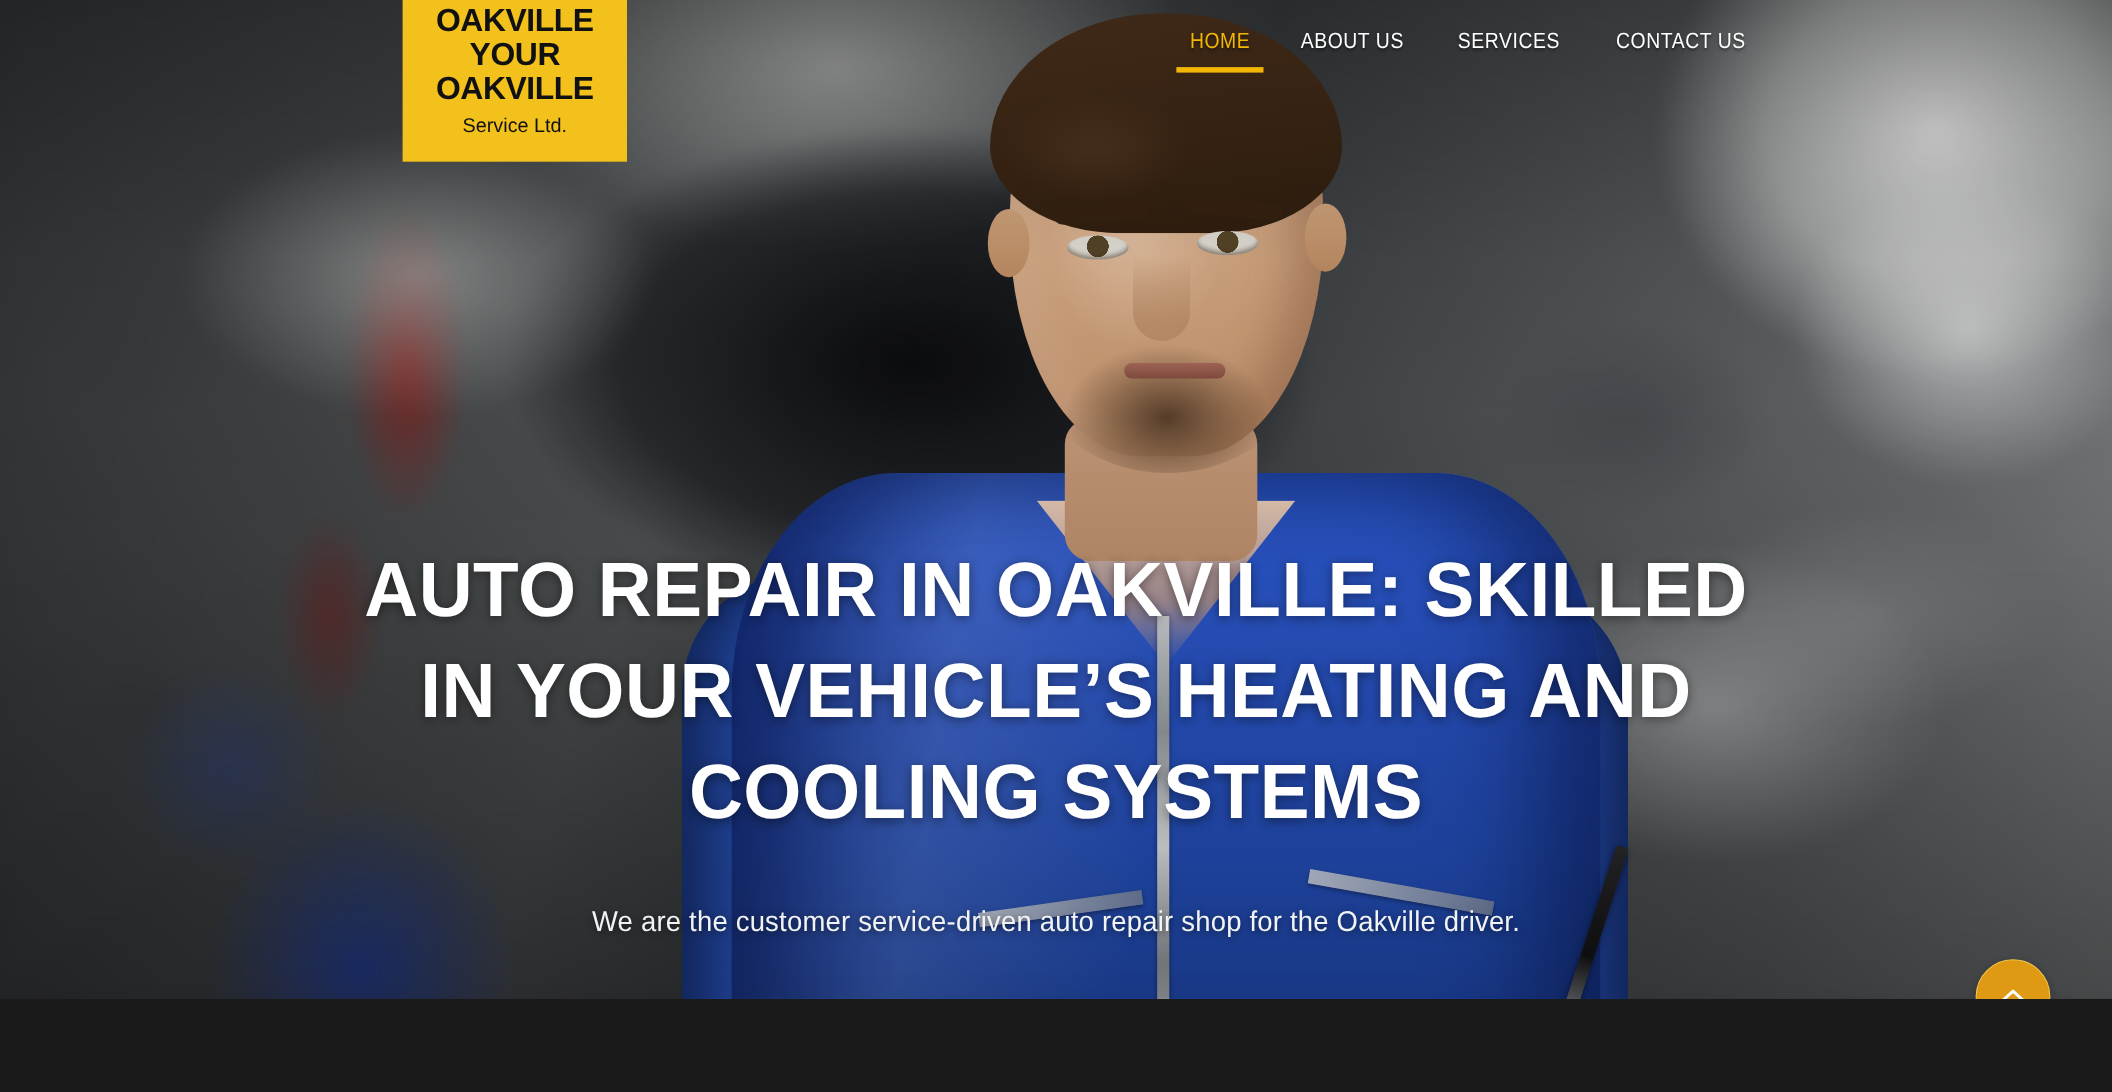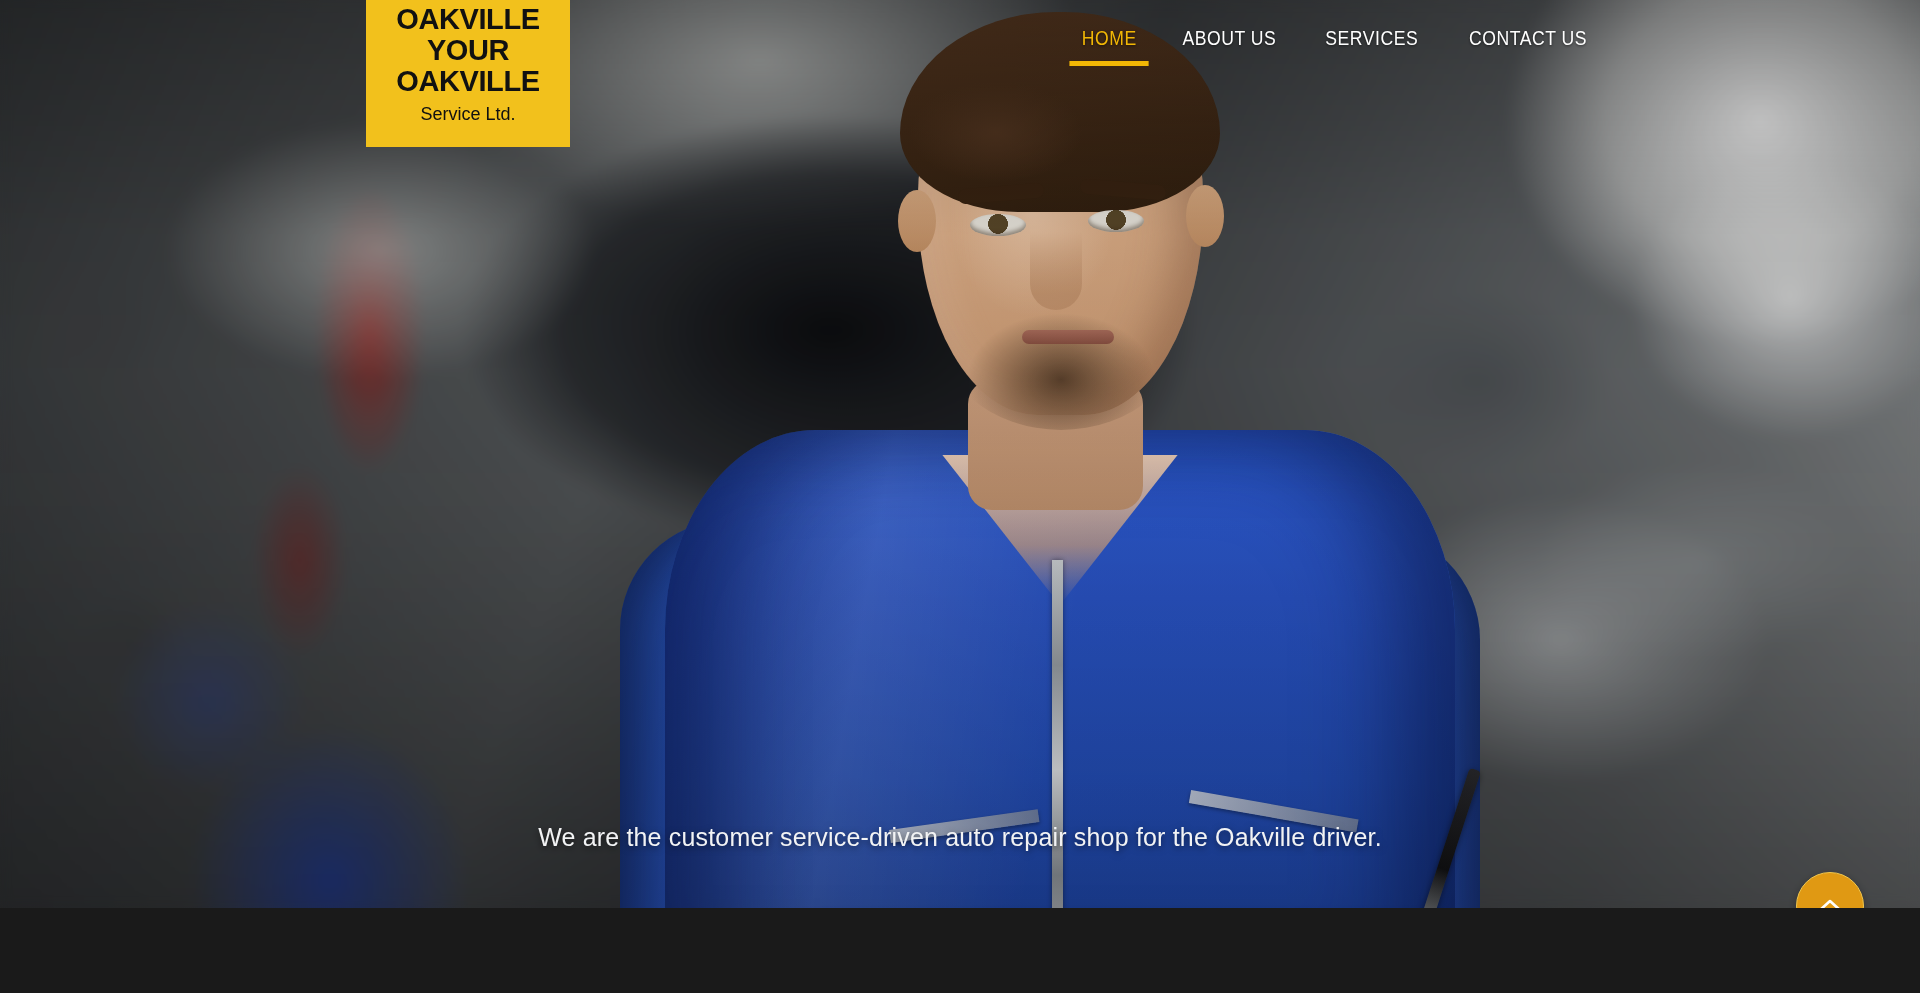--- a/index.html
+++ b/index.html
@@ -340,20 +340,25 @@
   </div>
 
   <nav class="nav">
     <a class="nav-item active">HOME</a>
     <a class="nav-item">ABOUT US</a>
     <a class="nav-item">SERVICES</a>
     <a class="nav-item">CONTACT US</a>
   </nav>
 
 
+  <h1 class="headline">
+    <span class="line">AUTO REPAIR IN OAKVILLE: SKILLED</span>
+    <span class="line">IN YOUR VEHICLE’S HEATING AND</span>
+    <span class="line">COOLING SYSTEMS</span>
+  </h1>
 
   <p class="subhead">We are the customer service-driven auto repair shop for the Oakville driver.</p>
 
 
   <div class="scroll-top">
     <span>
       <svg width="26" height="16" viewBox="0 0 26 16" fill="none" aria-hidden="true">
         <path d="M2 13 L13 3 L24 13" stroke="#ffffff" stroke-width="2.6" stroke-linecap="round" stroke-linejoin="round"></path>
       </svg>
     </span>

